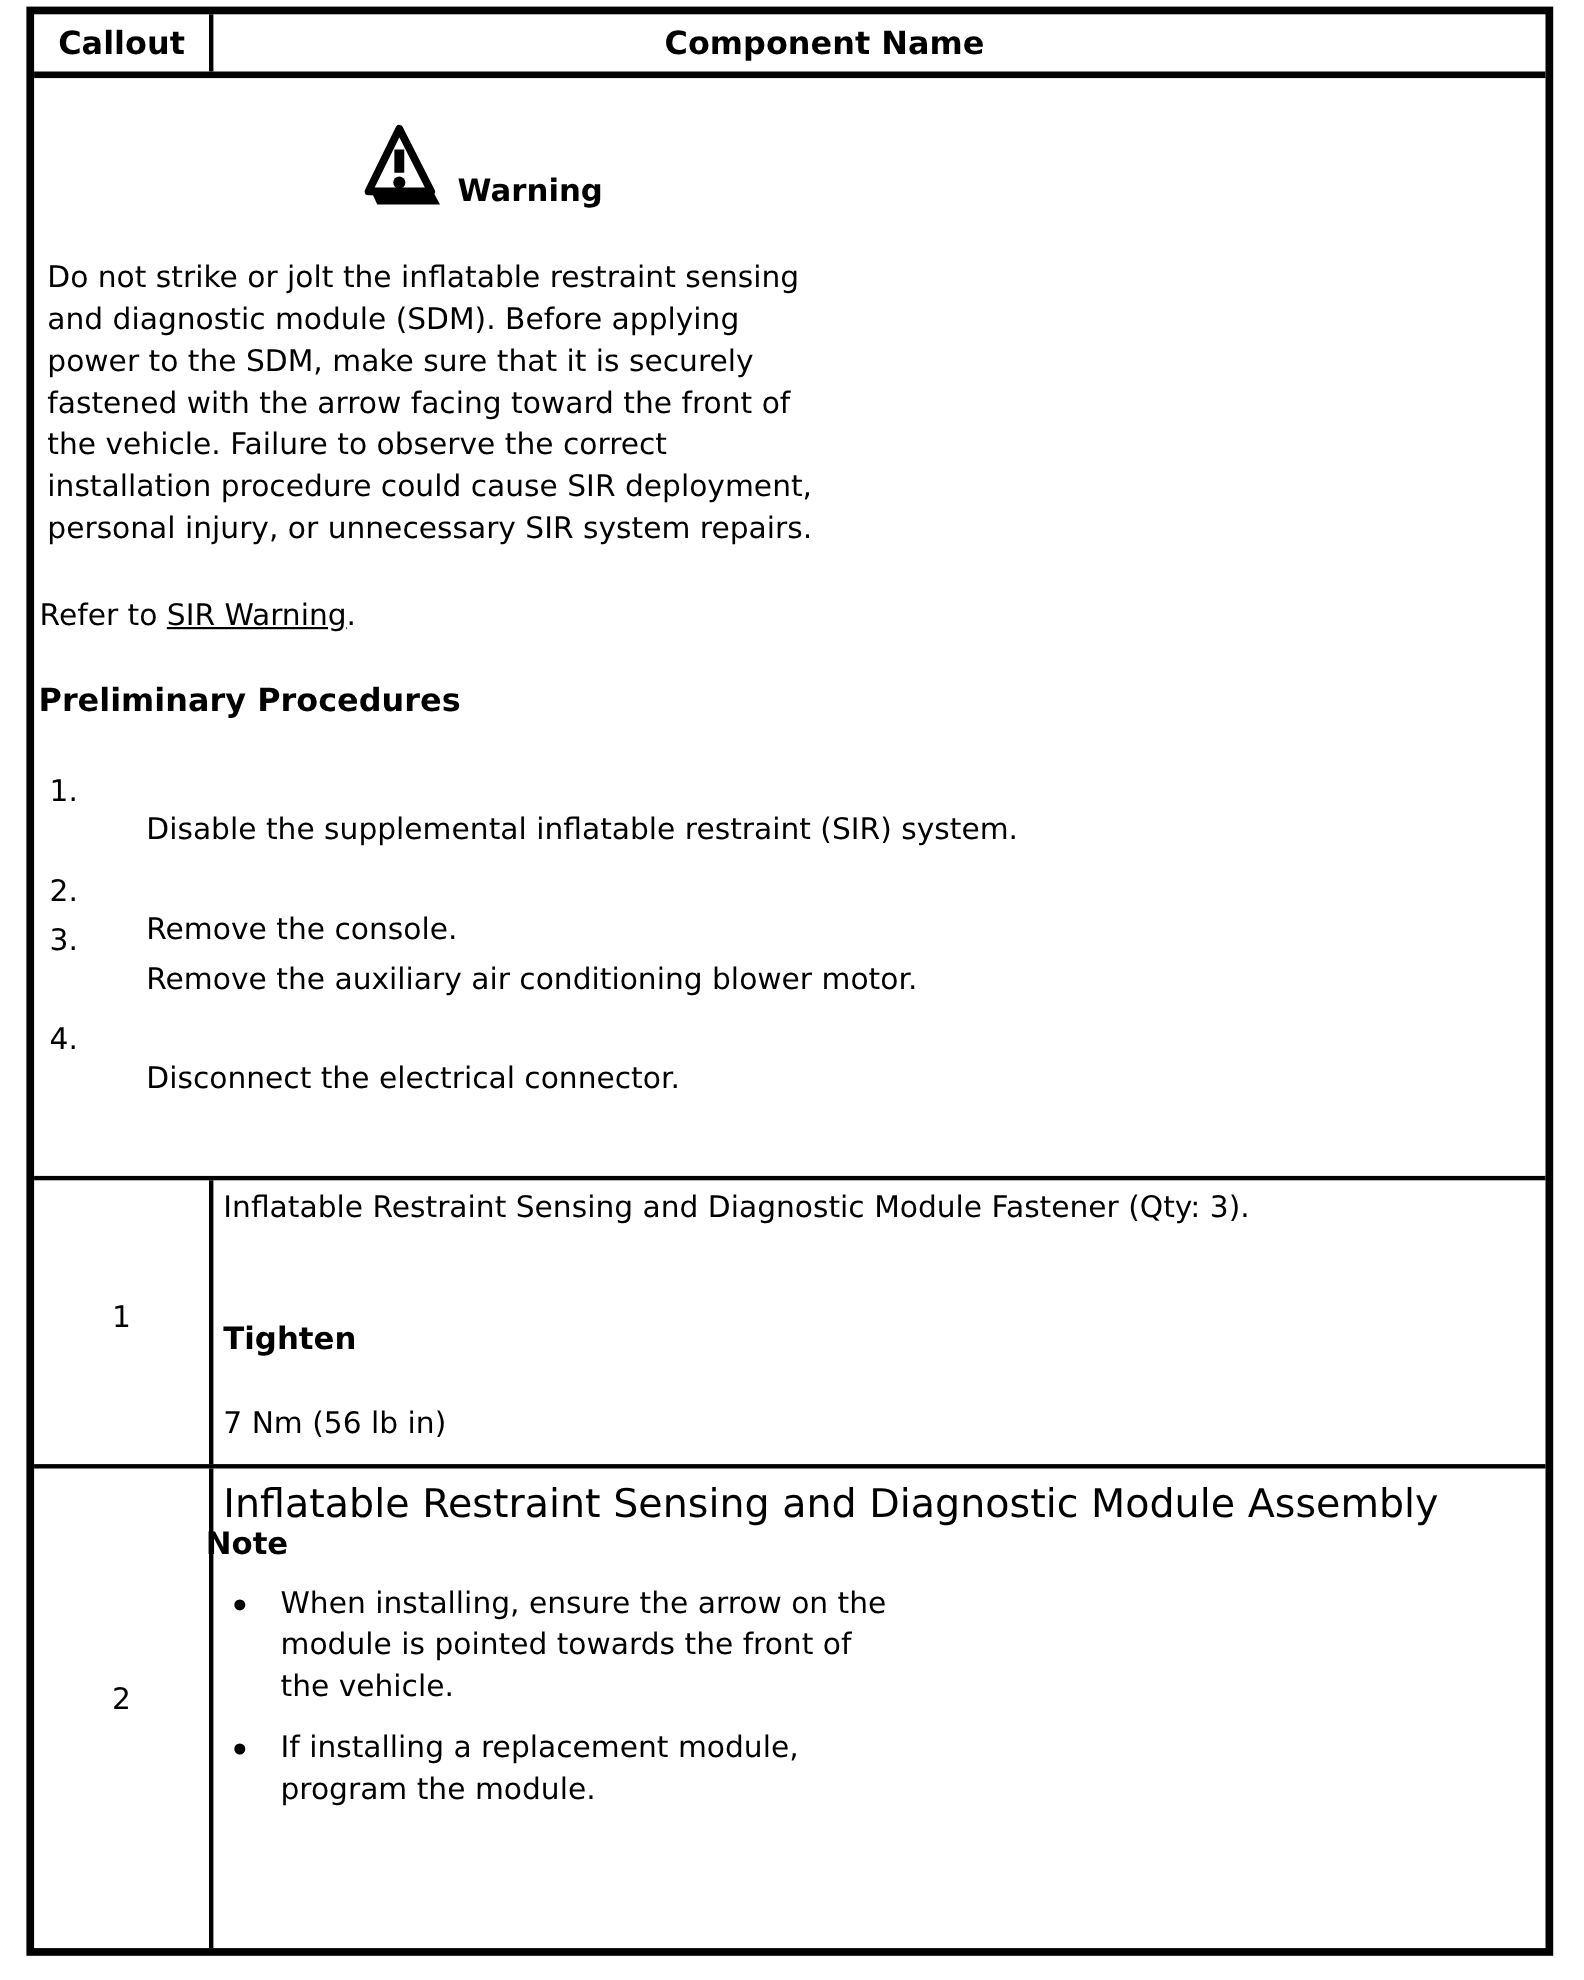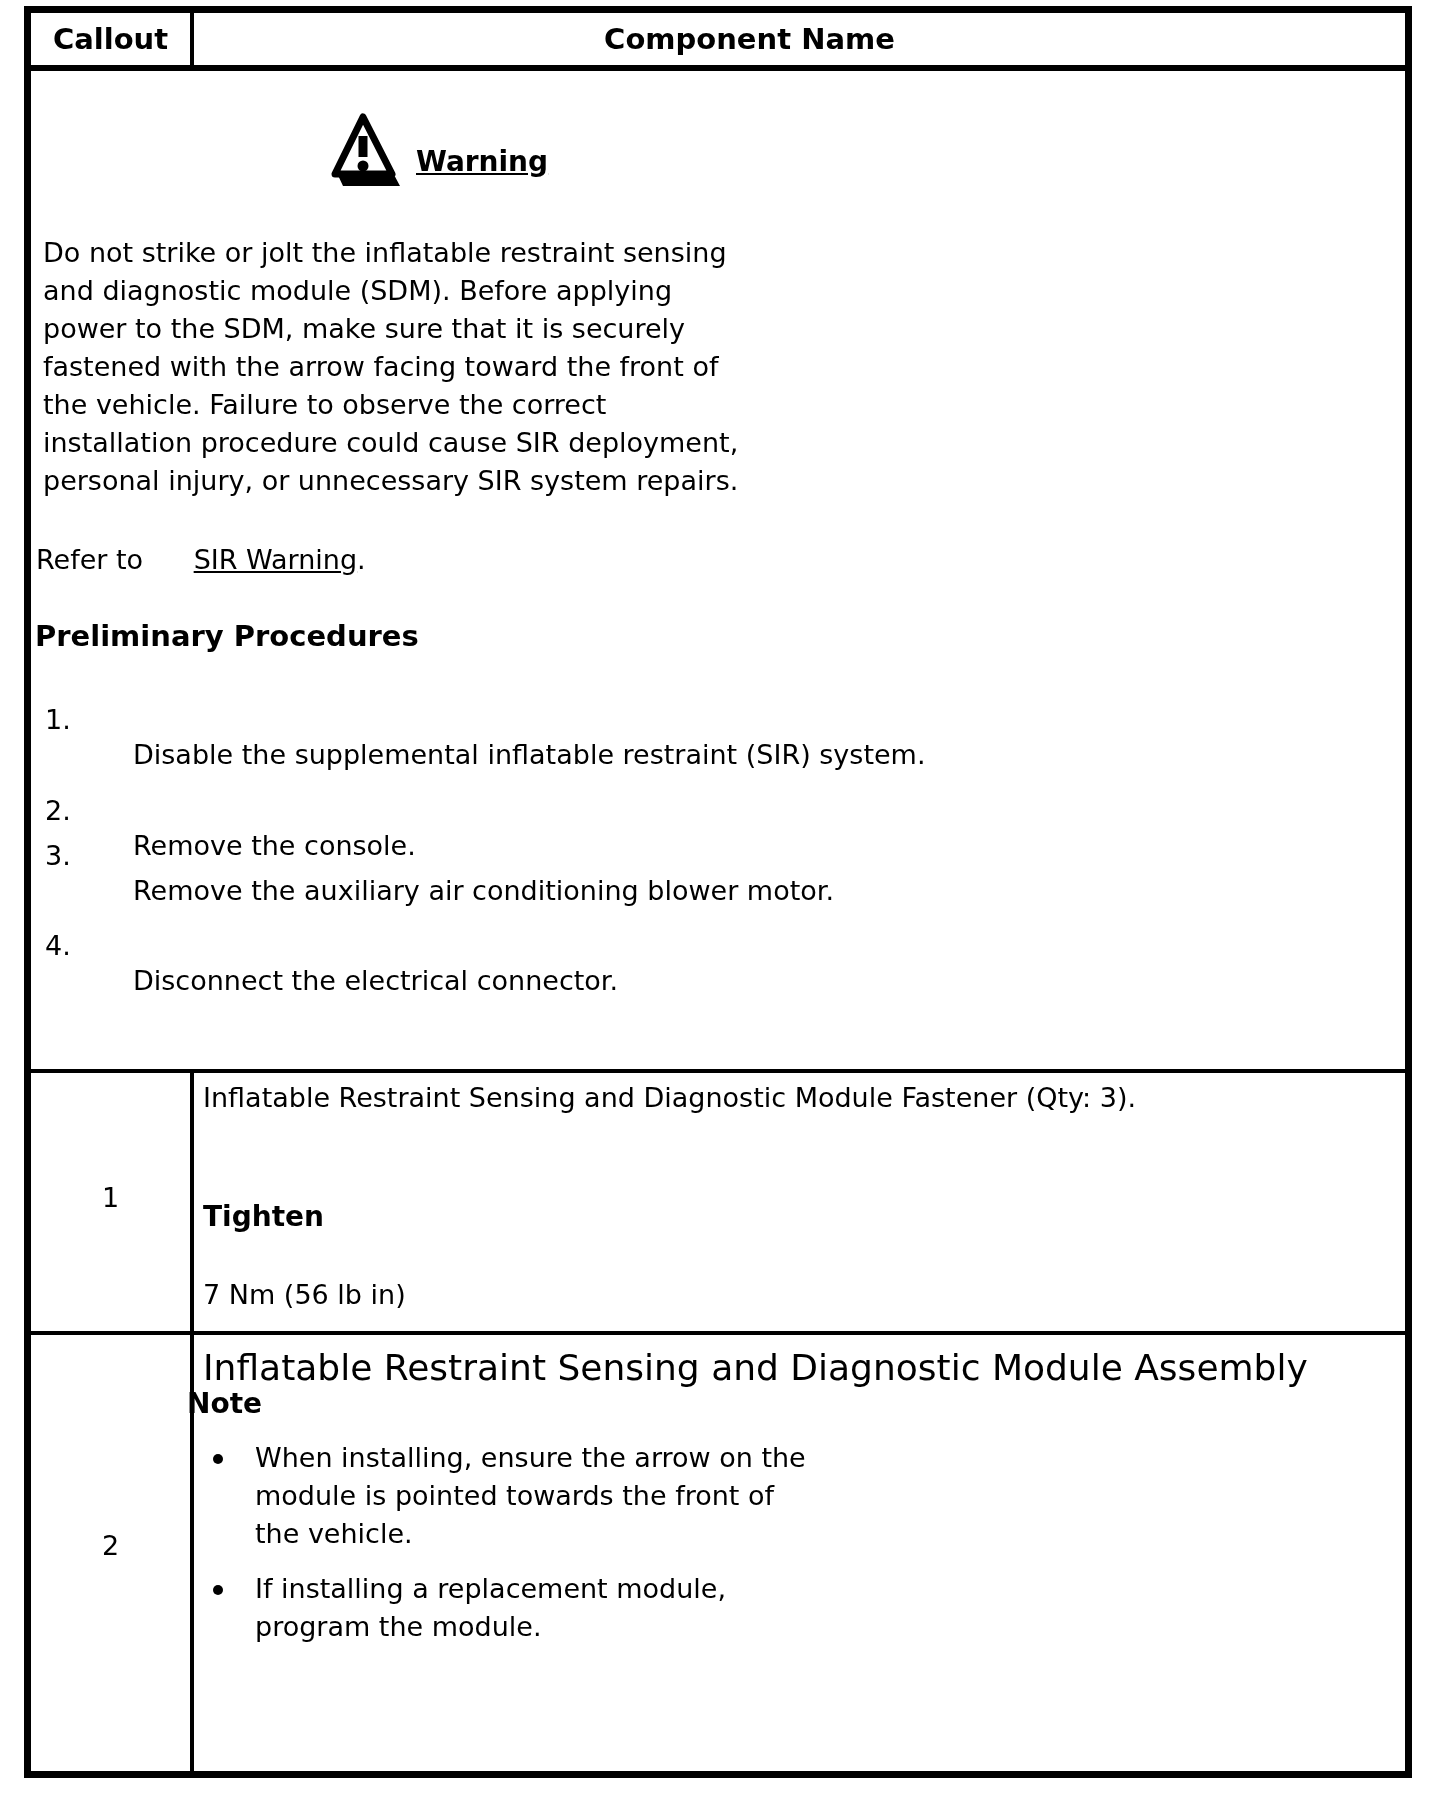--- a/index.html
+++ b/index.html
@@ -34,24 +34,24 @@
   }
   .component-header{
     position:absolute;left:163px;top:0;width:1211px;height:52px;
     display:flex;align-items:center;justify-content:center;
     padding-right:100px;box-sizing:border-box;
     font-size:29px;font-weight:bold;
   }
 
   
   .warn-icon{position:absolute;left:299px;top:99px;width:70px;height:78px;}
-  .warn-label{position:absolute;left:385px;top:132px;font-size:28px;font-weight:bold;text-decoration:underline;}
+  .warn-label{position:absolute;left:385px;top:144px;font-size:28px;font-weight:bold;}
   .warn-body{position:absolute;left:12px;top:221px;width:900px;font-size:27px;line-height:38px;}
   .refer-line{position:absolute;left:5px;top:531px;font-size:27px;}
-  .refer-link{text-decoration:underline;color:#000;cursor:pointer;margin-left:42px;}
+  .refer-link{text-decoration:underline;color:#000;cursor:pointer;}
   .prelim-heading{position:absolute;left:4px;top:606px;font-size:29px;font-weight:bold;}
   .step{position:absolute;left:0;width:1100px;font-size:27px;}
   .step .num{position:absolute;left:14px;top:0;}
   .step .txt{position:absolute;left:102px;top:0;white-space:nowrap;margin-top:35px;}
   .step1{top:691px;} .step2{top:782px;} .step3{top:827px;} .step4{top:917px;}
 
   
   .callout-num{position:absolute;left:0;width:159px;text-align:center;font-size:27px;}
   .callout-1{top:1169px;} .callout-2{top:1517px;}
   .r1-name{position:absolute;left:172px;top:1069px;font-size:27px;white-space:nowrap;}

